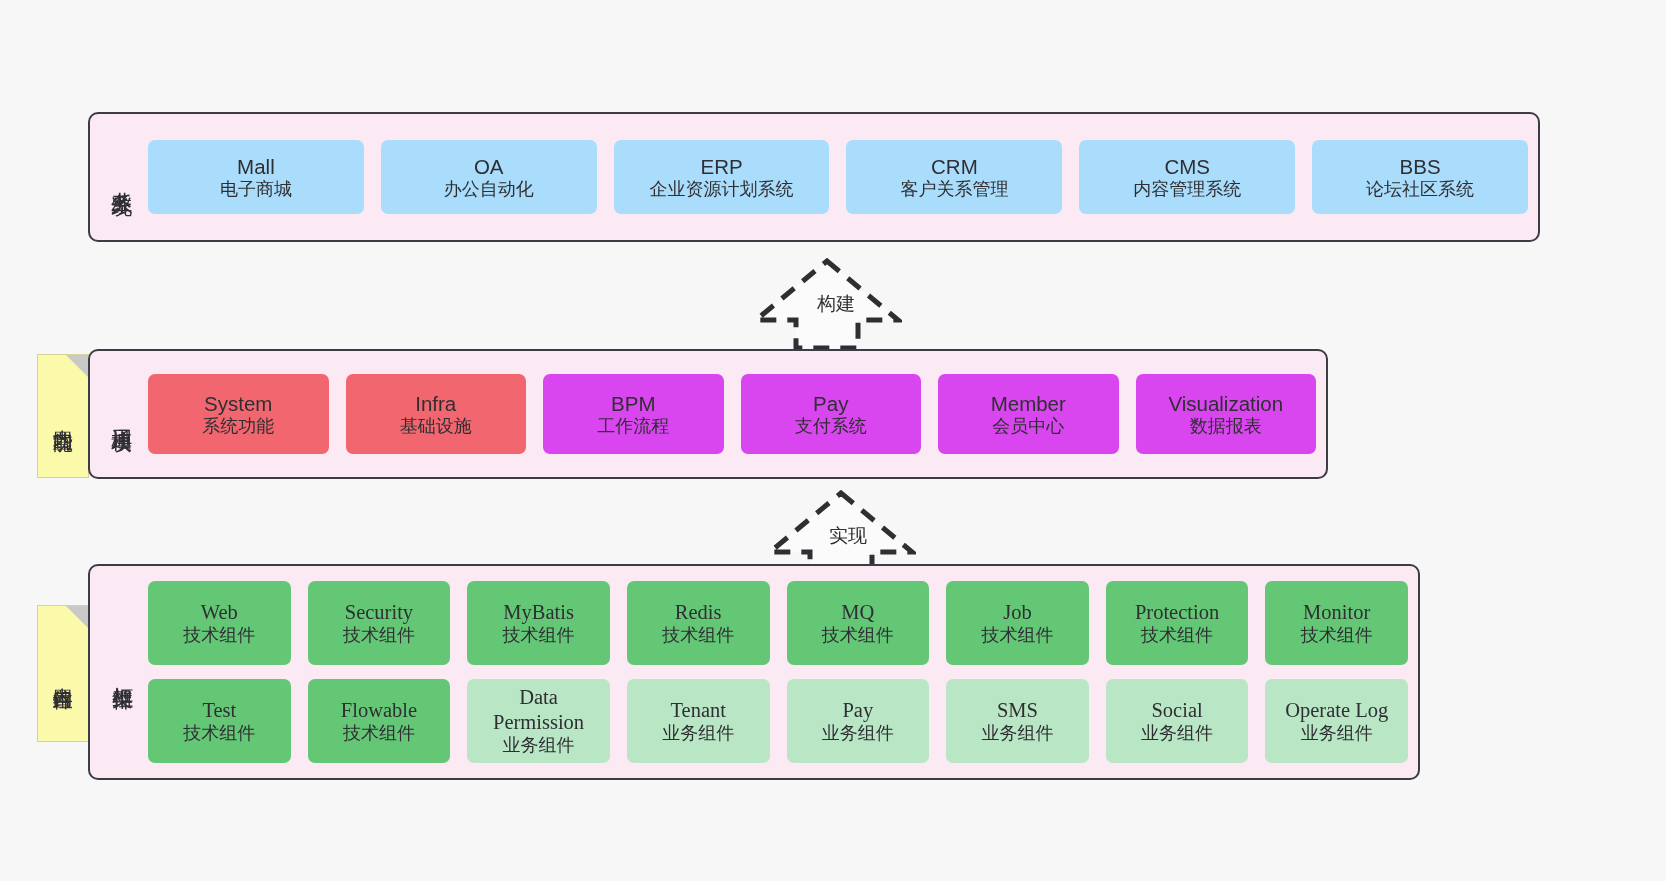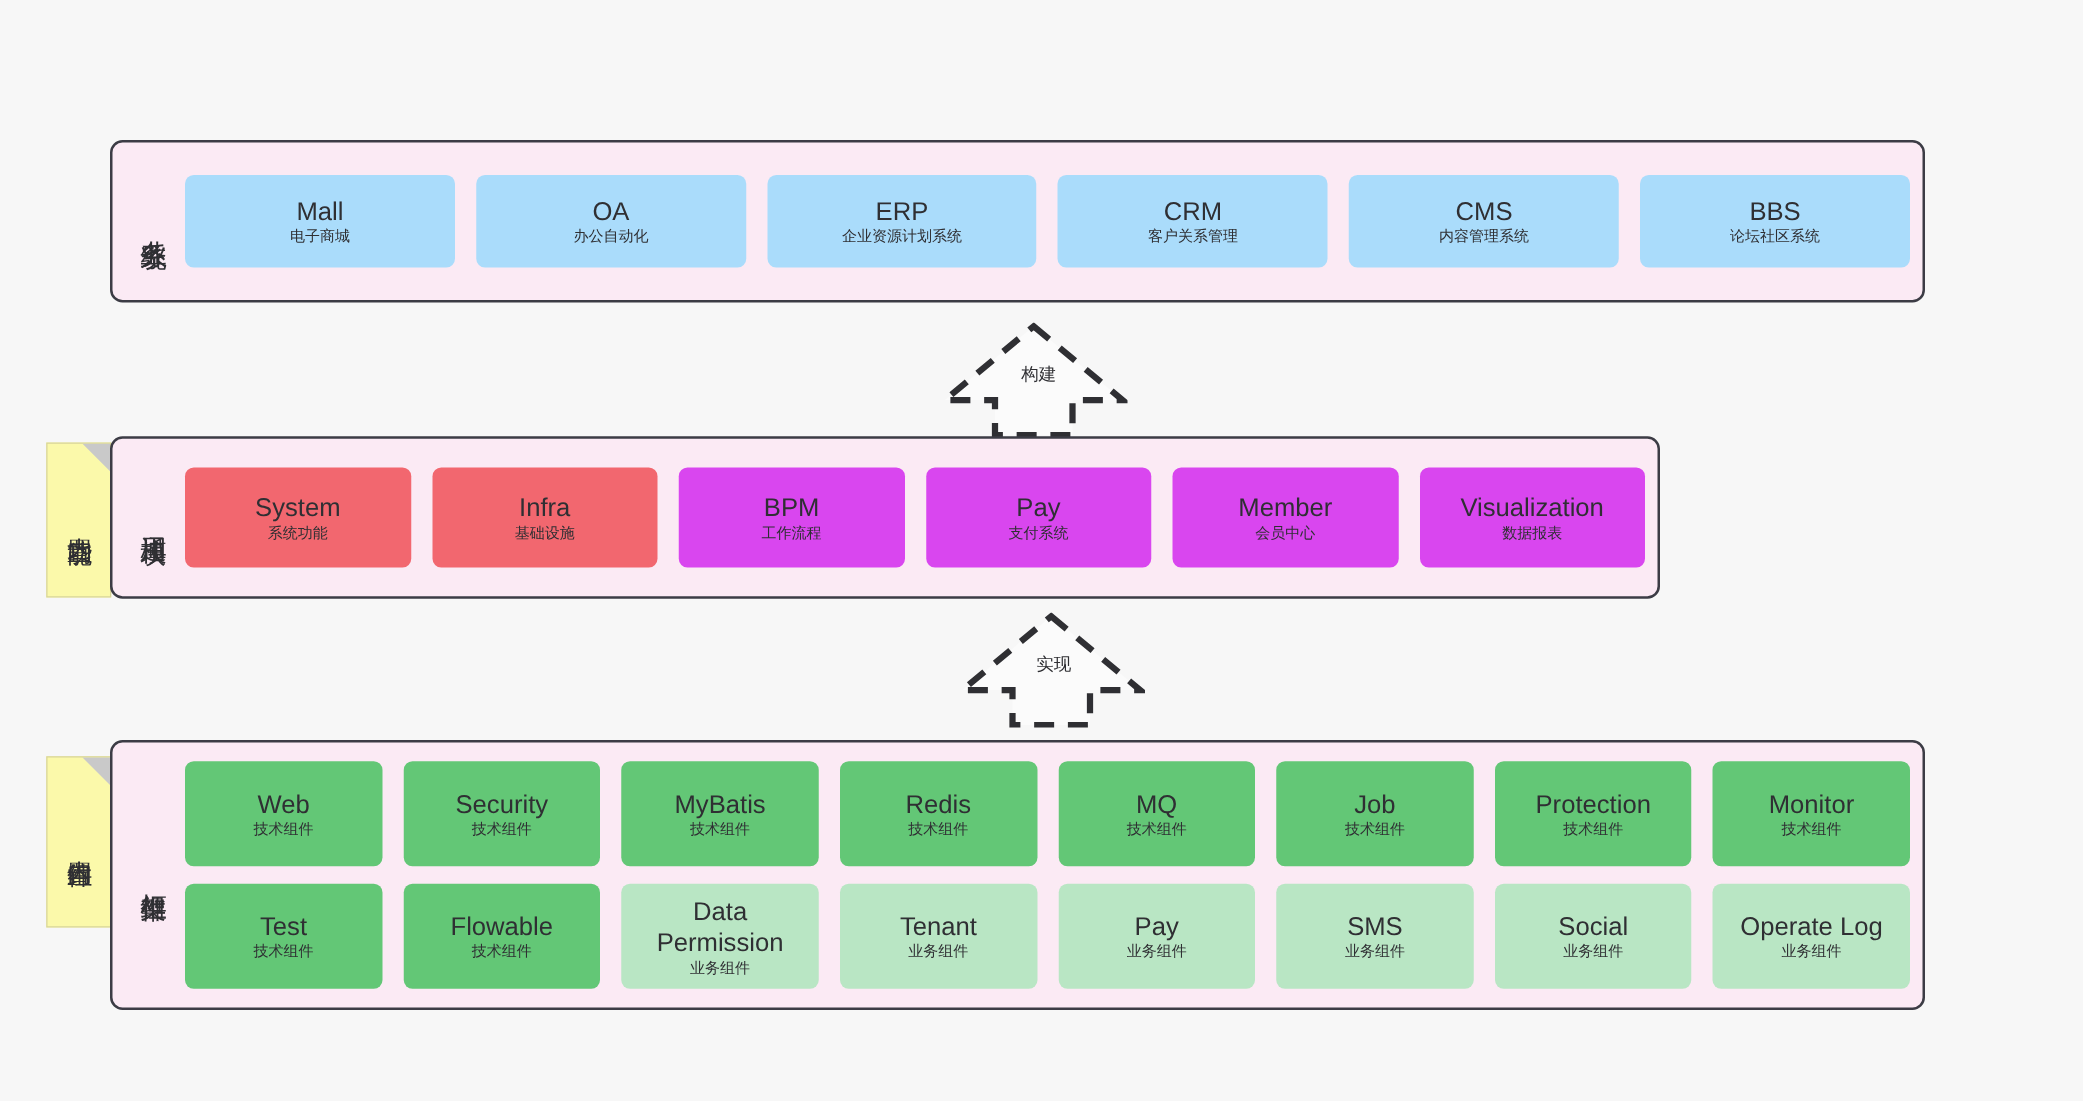--- a/index.html
+++ b/index.html
@@ -77,34 +77,34 @@
     justify-content: center;
     text-align: center;
     line-height: 1.22;
     padding: 4px 6px;
   }
   .box .t1 {
     font-size: 20.5px;
     color: #2f2f33;
   }
   .box .t2 {
-    font-size: 12px;
+    font-size: 18px;
     color: #2f2f33;
   }
 
   .box.blue    { background: #aadcfb; }
   .box.red     { background: #f2676f; }
   .box.pink    { background: #d946ef; }
   .box.green   { background: #63c776; }
   .box.lgreen  { background: #b9e6c4; }
 
   
   #band-business { left: 88px;  top: 112px; width: 1452px; height: 130px; }
   #band-common   { left: 88px;  top: 349px; width: 1240px; height: 130px; }
-  #band-frame    { left: 88px;  top: 592px; width: 1452px; height: 216px; }
+  #band-frame    { left: 88px;  top: 564px; width: 1332px; height: 216px; font-family: Liberation Serif, serif; }
 
   #band-business .row { height: 74px; }
   #band-common  .row  { height: 80px; }
   #band-frame   .row  { height: 84px; }
   #band-frame .band-body { gap: 14px; }
 
   
   .note {
     position: absolute;
     box-sizing: border-box;
@@ -135,21 +135,21 @@
   }
   #note-common { left: 37px; top: 354px; height: 124px; }
   #note-frame  { left: 37px; top: 605px; height: 137px; }
 
   
   .arrow {
     position: absolute;
   }
   .arrow-label {
     position: absolute;
-    font-size: 14px;
+    font-size: 19px;
     color: #2f2f33;
     background: transparent;
     white-space: nowrap;
   }
   #arrow-build { left: 752px; top: 258px; }
   #arrow-build-label { left: 817px; top: 291px; }
   #arrow-impl  { left: 766px; top: 490px; }
   #arrow-impl-label { left: 829px; top: 523px; }
 </style>
 </head>

